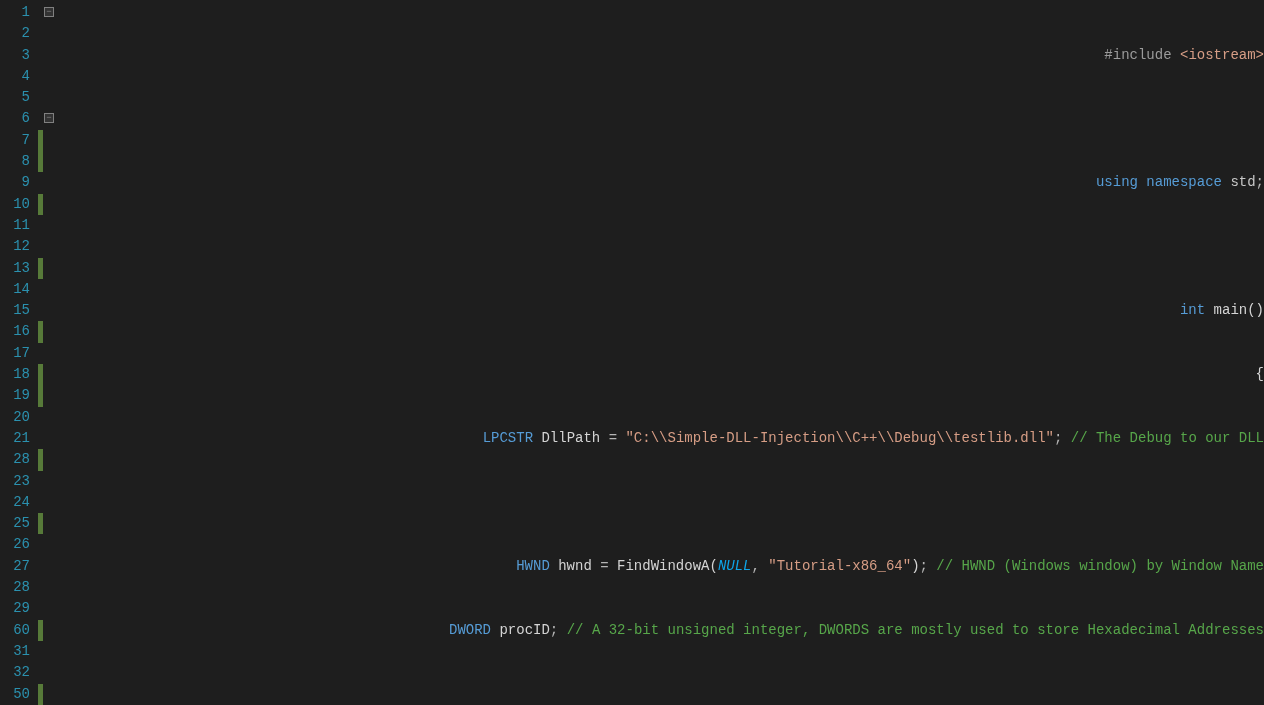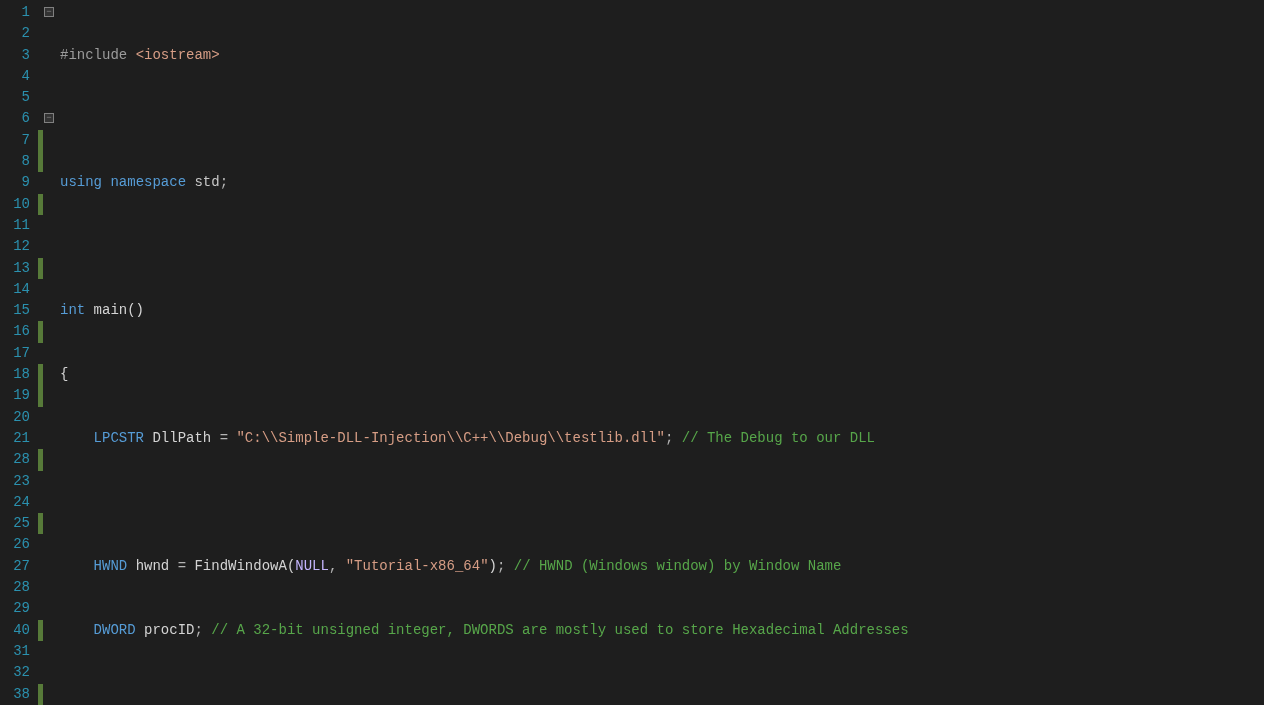--- a/index.html
+++ b/index.html
@@ -59,37 +59,37 @@
     font-size: 9px;
     line-height: 8px;
     text-align: center;
   }
   .code {
     padding-top: 2px;
     white-space: pre;
     flex: 1;
     position: relative;
   }
-  .line { height: 21.3px; position: relative; }
+  .line { height: 21.3px; position: relative; text-align: right; }
   .cursor-bar {
     display: inline-block;
     width: 1px;
     height: 18px;
     background: #aeafad;
     vertical-align: middle;
     margin-left: -1px;
   }
 
   
   .pp   { color: #9b9b9b; }       
   .kw   { color: #569cd6; }       
   .type { color: #569cd6; }       
   .str  { color: #d69d85; }       
   .cmt  { color: #57a64a; }       
-  .const{ color: #c4b5fd; }       
+  .const{ color: #0ea5e9; font-style: italic; }       
   .ident{ color: #d4d4d4; }
   .glob { color: #c8c8c8; }
   .op   { color: #b4b4b4; }
   .paren{ color: #d4d4d4; }
 </style>
 </head>
 <body>
 
 <div class="editor">
 
@@ -116,24 +116,24 @@
     <div class="ln">20</div>
     <div class="ln">21</div>
     <div class="ln">28</div>
     <div class="ln">23</div>
     <div class="ln">24</div>
     <div class="ln">25</div>
     <div class="ln">26</div>
     <div class="ln">27</div>
     <div class="ln">28</div>
     <div class="ln">29</div>
-    <div class="ln">40</div>
+    <div class="ln">60</div>
     <div class="ln">31</div>
     <div class="ln">32</div>
-    <div class="ln">38</div>
+    <div class="ln">50</div>
   </div>
 
   <div class="markers" id="markers">
       <div class="marker-row">
         <div class="fold">−</div>
       </div>
       <div class="marker-row"></div>
       <div class="marker-row"></div>
       <div class="marker-row"></div>
       <div class="marker-row"></div>

